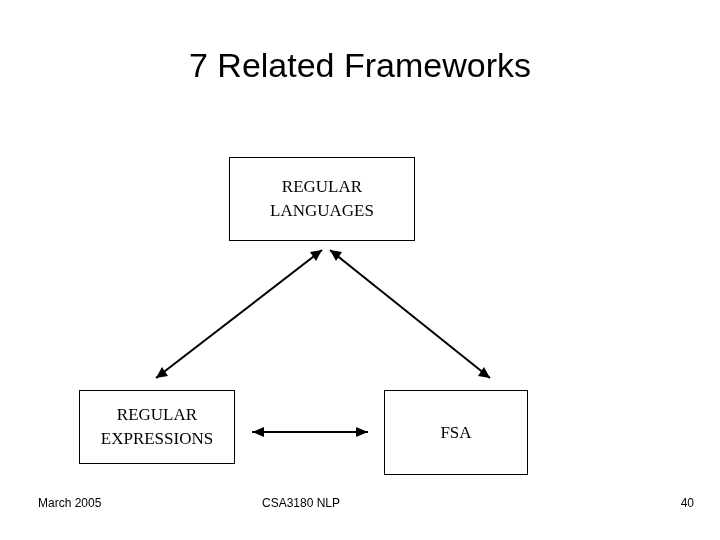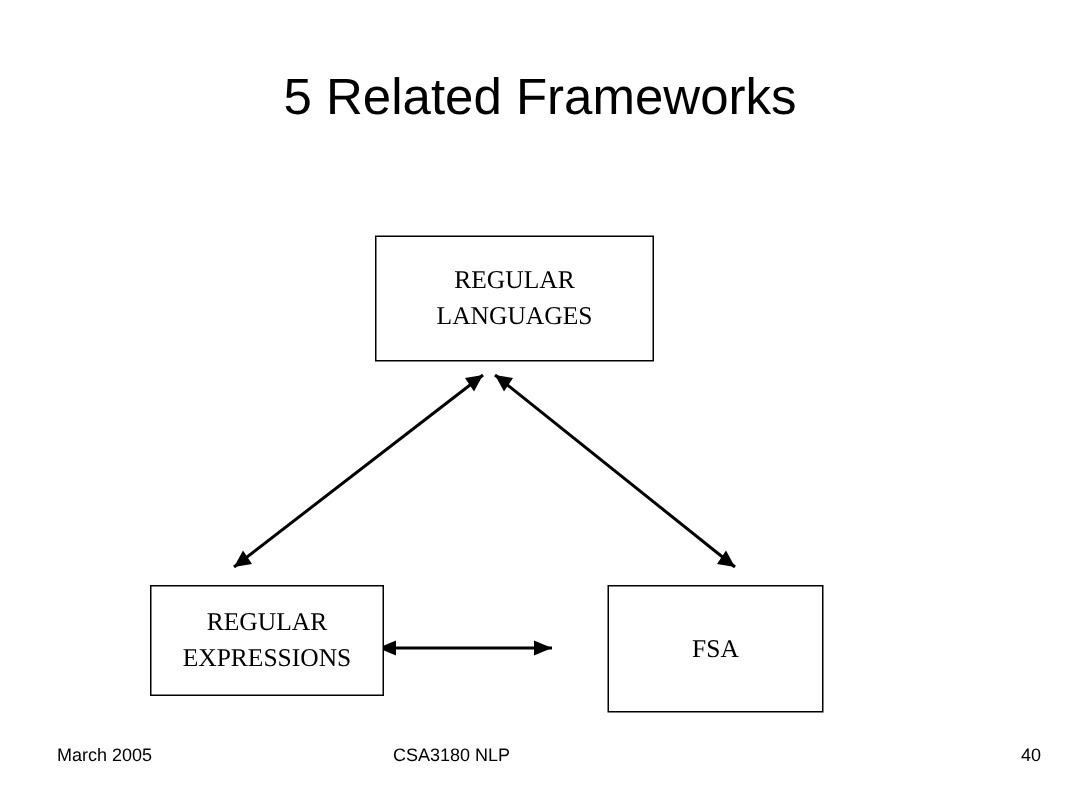--- a/index.html
+++ b/index.html
@@ -34,21 +34,20 @@
     background: #ffffff;
     color: #000000;
     font-family: "Liberation Serif", serif;
     font-size: 17px;
     line-height: 24px;
     text-align: center;
     display: flex;
     align-items: center;
     justify-content: center;
     white-space: pre-line;
-    margin-left: 21px;
   }
   #node-regular-languages {
     left: 229px;
     top: 157px;
     width: 186px;
     height: 84px;
   }
   #node-regular-expressions {
     left: 79px;
     top: 390px;
@@ -90,21 +89,21 @@
     top: 496px;
     width: 682px;
     text-align: right;
   }
 </style>
 </head>
 <body>
 
 <div class="slide">
 
-  <div class="slide-title">5 Related Frameworks</div>
+  <div class="slide-title">7 Related Frameworks</div>
 
   <svg class="arrows" viewBox="0 0 720 540" xmlns="http://www.w3.org/2000/svg">
 
     <g>
       <line x1="156" y1="378" x2="322" y2="250" stroke="#000000" stroke-width="2"></line>
       <polygon points="322,250 310,252 316,261" fill="#000000"></polygon>
       <polygon points="156,378 168,376 162,367" fill="#000000"></polygon>
     </g>
 
     <g>

